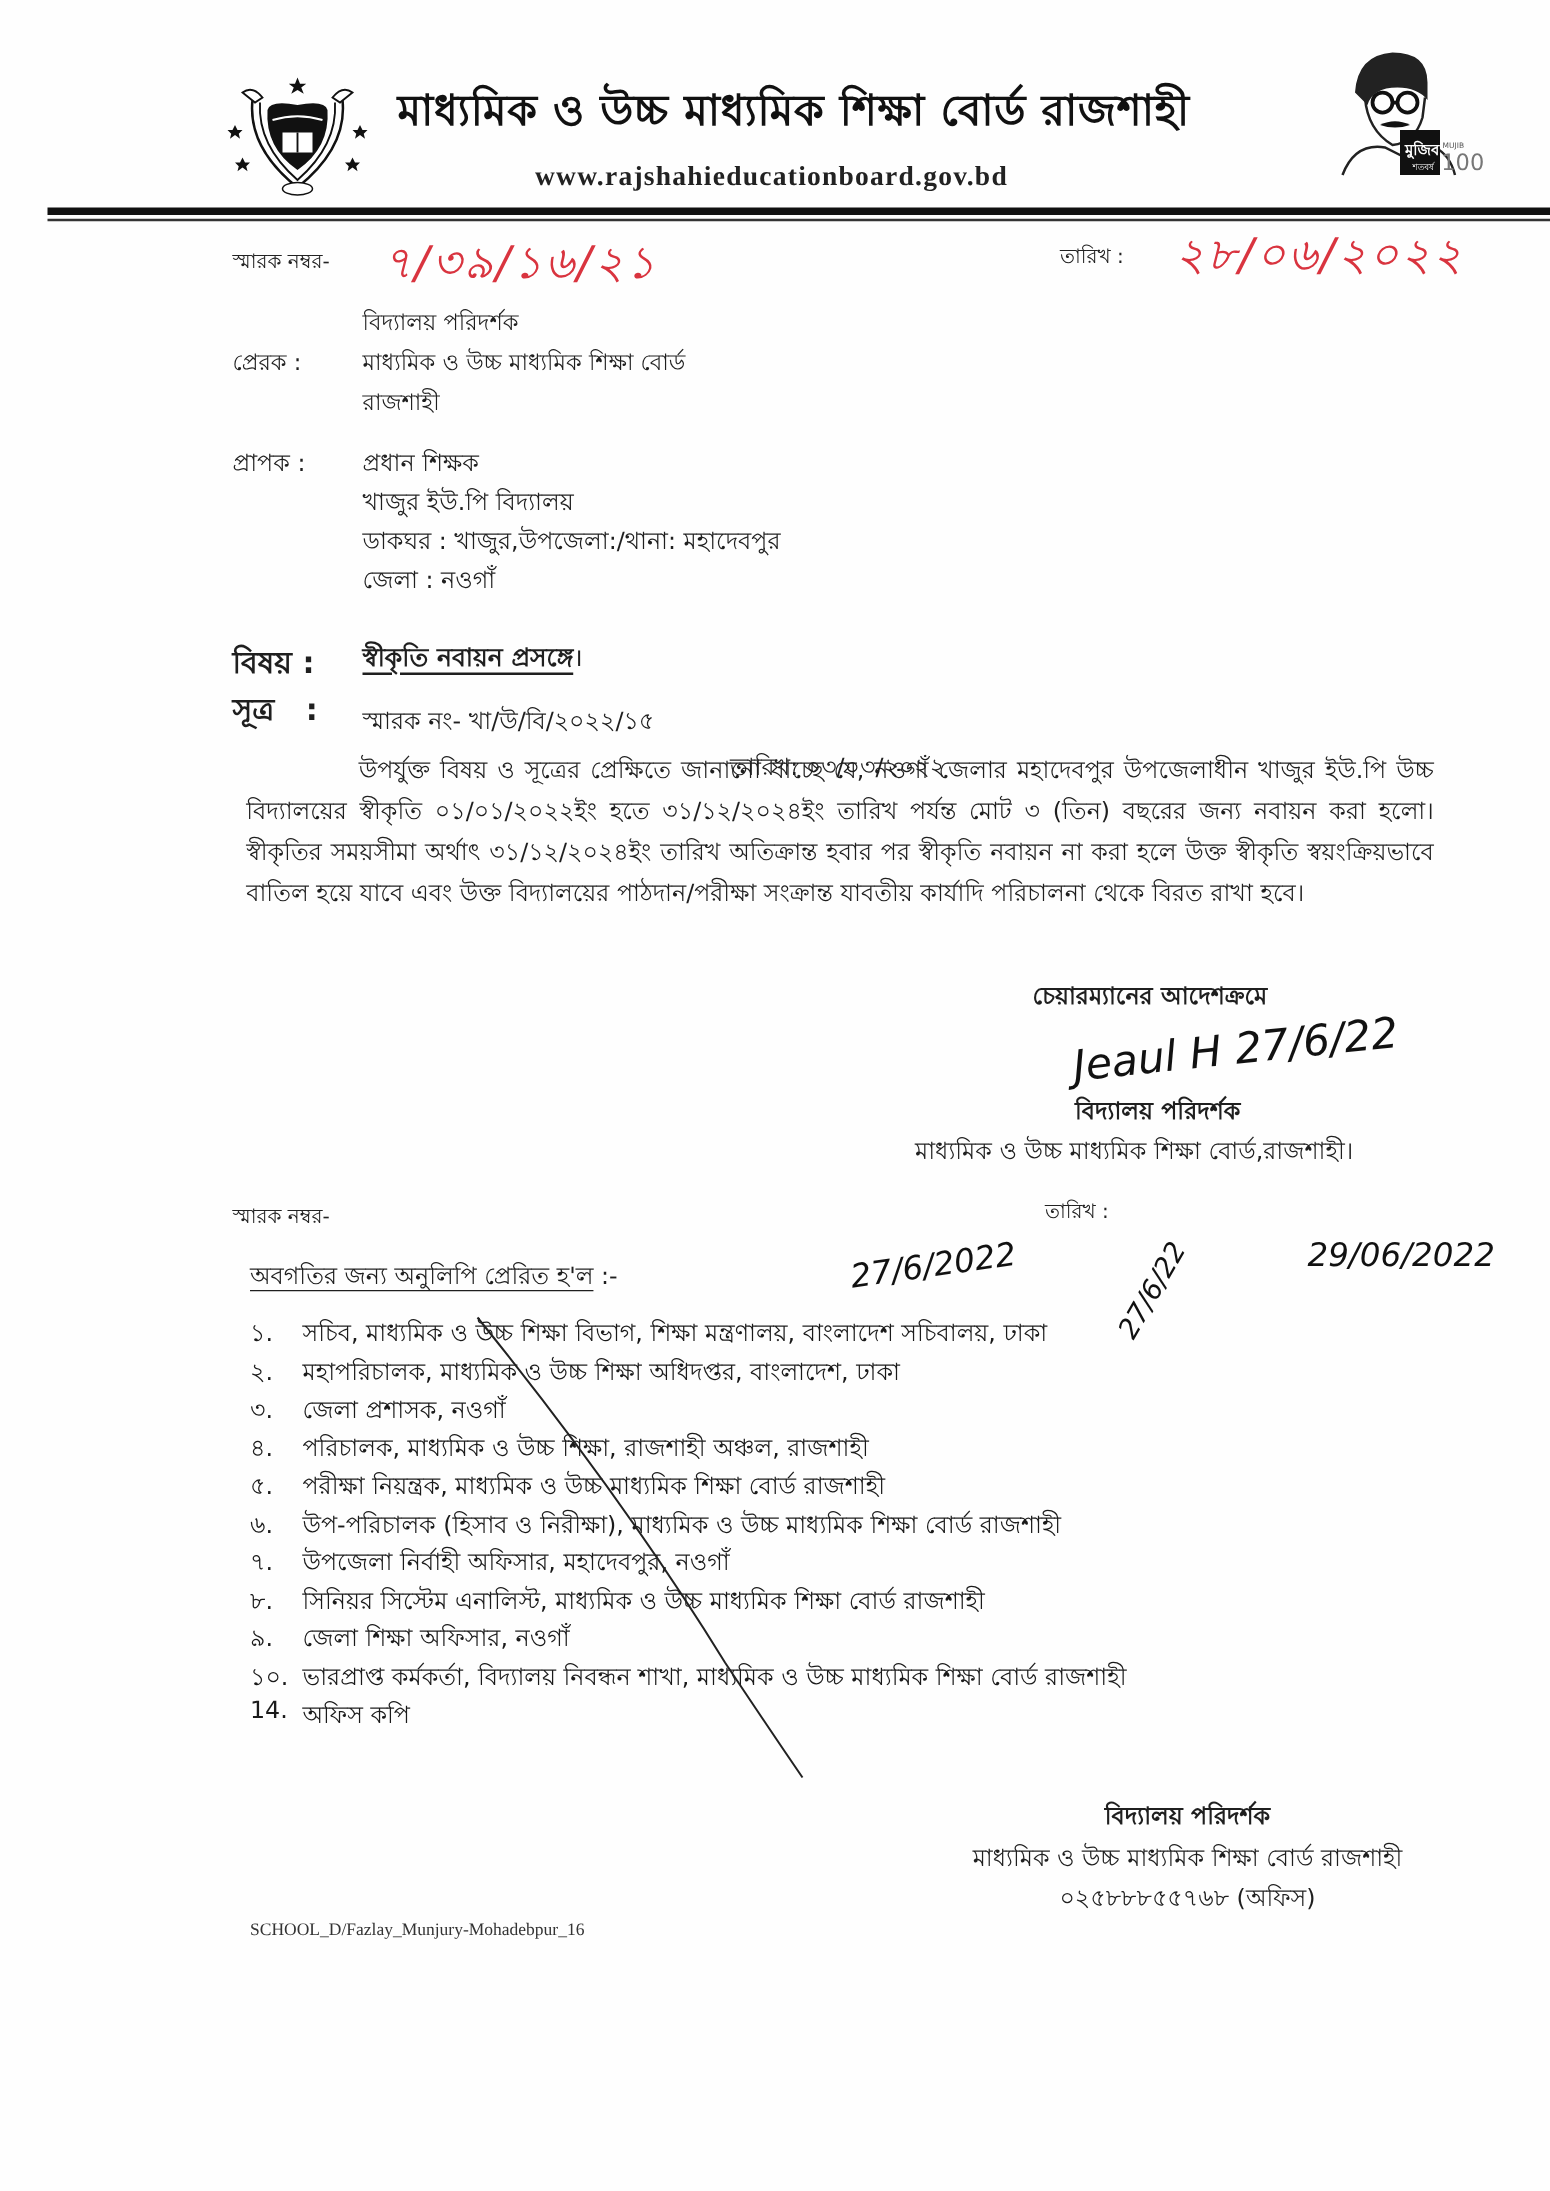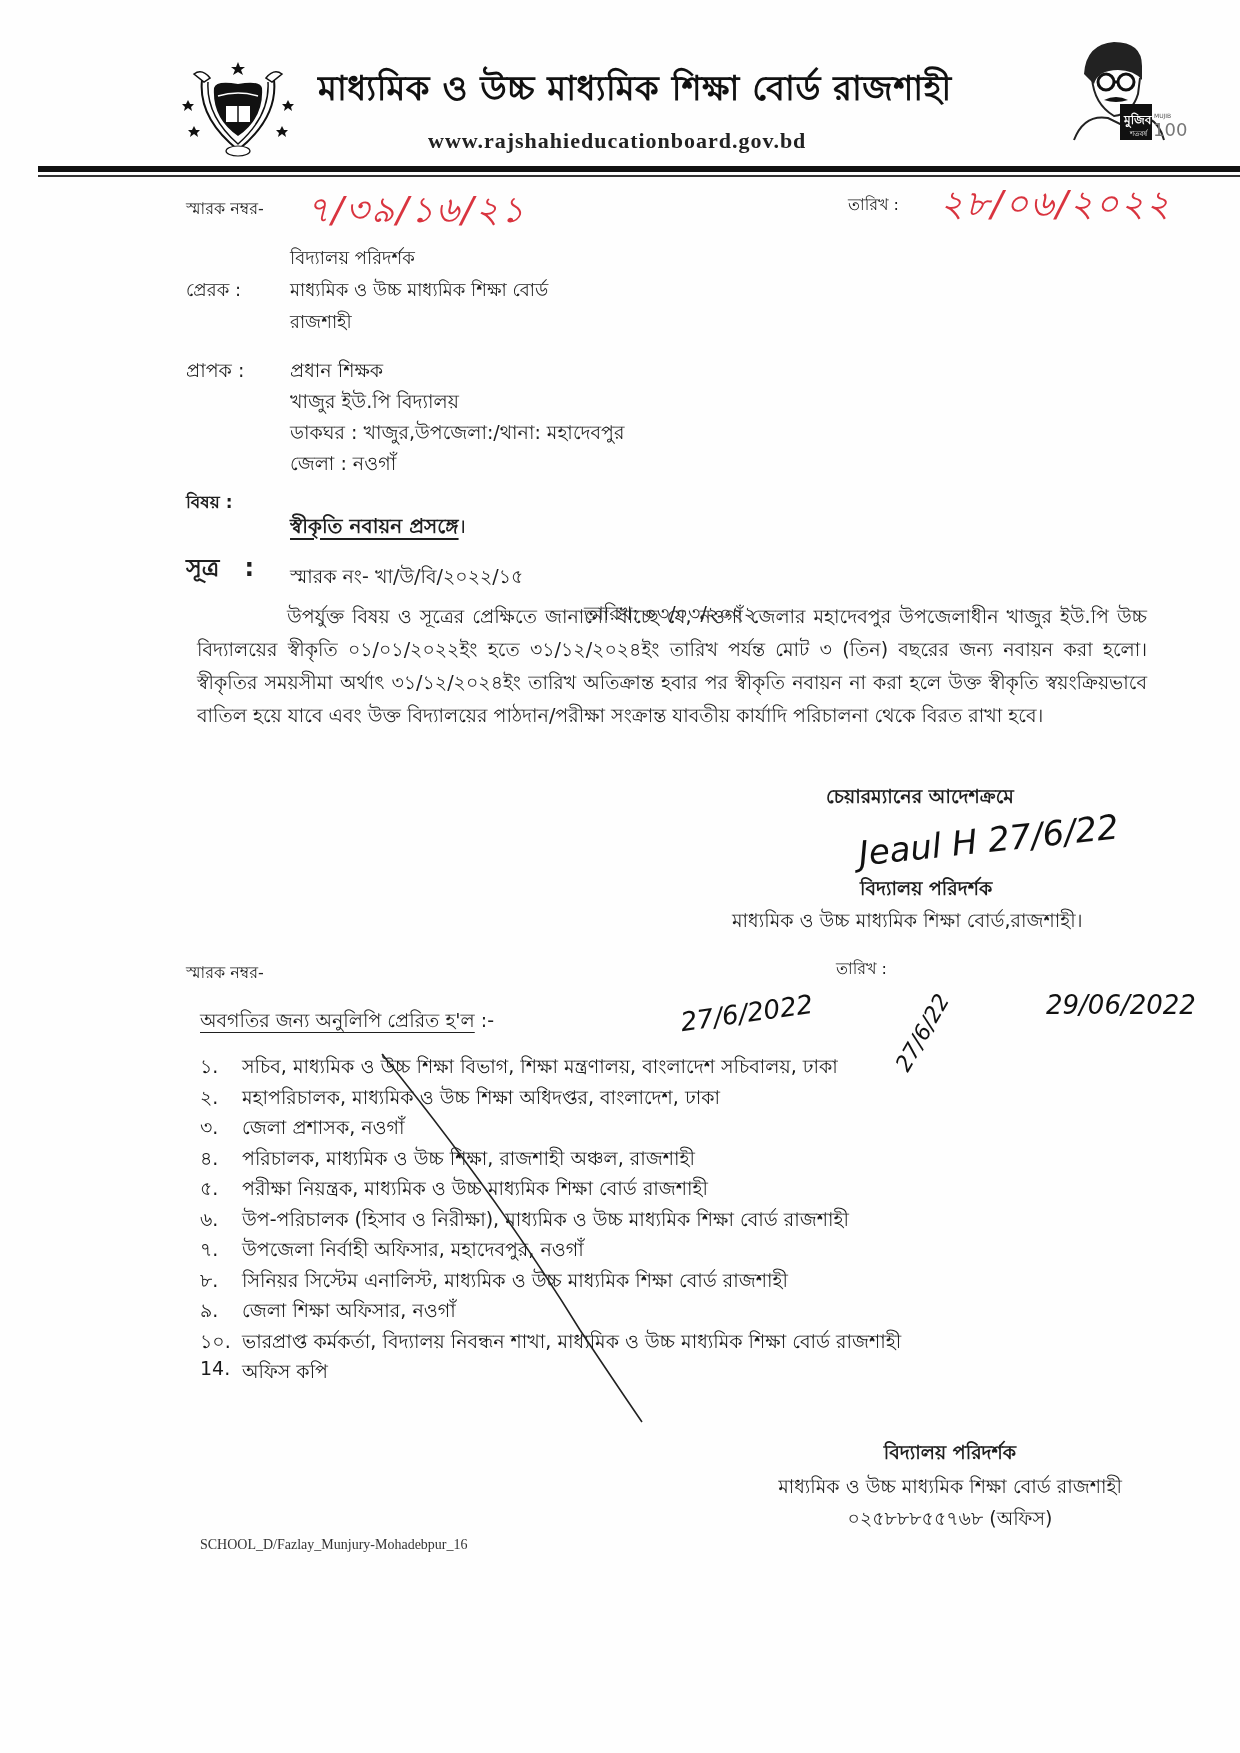--- a/index.html
+++ b/index.html
@@ -90,21 +90,21 @@
 </div>
 
 <div class="abs txt" style="left:186px; top:356px;">প্রাপক :</div>
 <div class="abs" style="left:290px; top:356px;">
   <div class="txt" style="height:31px;">প্রধান শিক্ষক</div>
   <div class="txt" style="height:31px;">খাজুর ইউ.পি বিদ্যালয়</div>
   <div class="txt" style="height:31px;">ডাকঘর : খাজুর,উপজেলা:/থানা: মহাদেবপুর</div>
   <div class="txt" style="height:31px;">জেলা : নওগাঁ</div>
 </div>
 
-<div class="abs txt" style="left:186px; top:489px; font-weight:bold; font-size:17px;">বিষয় :</div>
+<div class="abs txt" style="left:186px; top:511px; font-weight:bold; font-size:24px;">বিষয় :</div>
 <div class="abs txt" style="left:290px; top:511px; font-weight:bold; font-size:20px;">
   <span class="underline">স্বীকৃতি নবায়ন প্রসঙ্গে</span><span style="font-weight:normal;">।</span>
 </div>
 
 <div class="abs txt" style="left:186px; top:549px; font-weight:bold; font-size:24px; white-space:pre;">সূত্র   :</div>
 <div class="abs txt" style="left:290px; top:562px;">স্মারক নং- খা/উ/বি/২০২২/১৫</div>
 <div class="abs txt" style="left:584px; top:562px;margin-top:37px;">তারিখ: ০৩/০৩/২০২২</div>
 
 <div class="abs body-para">উপর্যুক্ত বিষয় ও সূত্রের প্রেক্ষিতে জানানো যাচ্ছে যে, নওগাঁ জেলার মহাদেবপুর উপজেলাধীন খাজুর ইউ.পি উচ্চ বিদ্যালয়ের স্বীকৃতি ০১/০১/২০২২ইং হতে ৩১/১২/২০২৪ইং তারিখ পর্যন্ত মোট ৩ (তিন) বছরের জন্য নবায়ন করা হলো। স্বীকৃতির সময়সীমা অর্থাৎ ৩১/১২/২০২৪ইং তারিখ অতিক্রান্ত হবার পর স্বীকৃতি নবায়ন না করা হলে উক্ত স্বীকৃতি স্বয়ংক্রিয়ভাবে বাতিল হয়ে যাবে এবং উক্ত বিদ্যালয়ের পাঠদান/পরীক্ষা সংক্রান্ত যাবতীয় কার্যাদি পরিচালনা থেকে বিরত রাখা হবে।</div>
 

